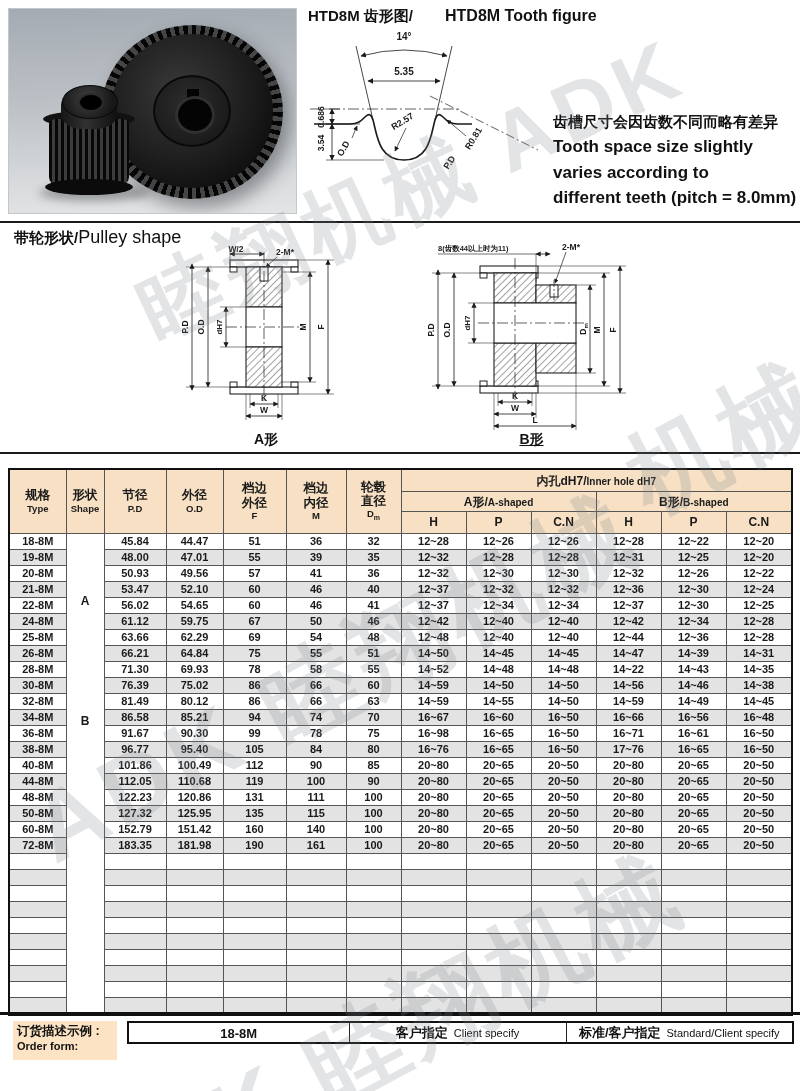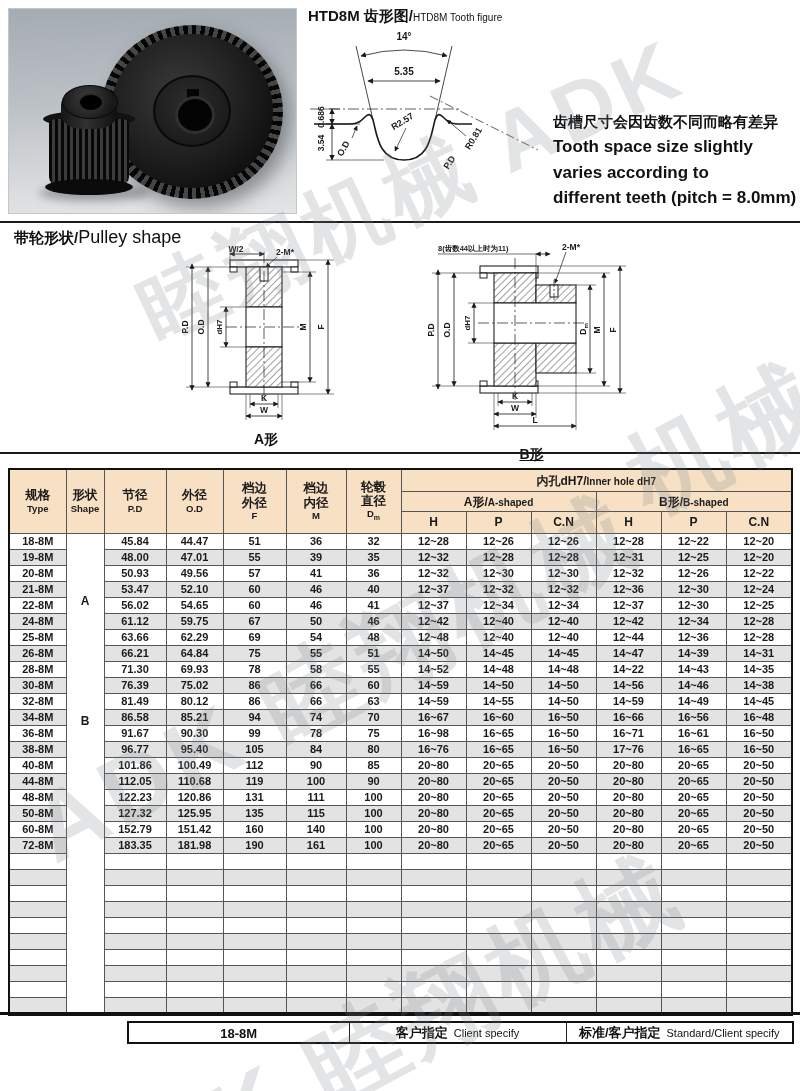--- a/index.html
+++ b/index.html
@@ -33,21 +33,21 @@
   .ps-flange-b{left:36px;top:170px;width:88px;height:16px;border-radius:50%;background:#0b0b0b;}
   .ps-boss{left:52px;top:80px;width:56px;height:40px;border-radius:45% 45% 40% 40%/40% 40% 35% 35%;
       background:linear-gradient(90deg,#161616,#313131 45%,#101010);}
   .ps-face{left:53px;top:76px;width:54px;height:32px;border-radius:50%;
       background:radial-gradient(circle at 45% 40%,#404040,#181818 72%);border:1px solid #0a0a0a;}
   .ps-bore{left:69px;top:84px;width:22px;height:15px;border-radius:50%;
       background:#000;border:2px solid #2b2b2b;}
   
   .doc-title{position:absolute;left:308px;top:7px;font-size:15px;color:#111;}
   .doc-title .b{font-weight:bold;}
-  .doc-title .r{font-weight:400;font-size:10px;}
+  .doc-title .r{font-weight:700;font-size:16px;padding-left:32px;}
   .tooth-note{position:absolute;left:553px;top:110px;width:245px;color:#111;}
   .tooth-note .zh{font-weight:bold;font-size:15px;line-height:1.6;}
   .tooth-note .en{font-weight:600;font-size:17px;line-height:1.5;}
   .sep{position:absolute;left:0;right:0;height:2px;background:#1a1a1a;}
   .section-title{position:absolute;left:14px;top:227px;font-size:15px;color:#111;}
   .section-title .b{font-weight:bold;}
   .section-title .r{font-weight:400;font-size:18px;}
   .diag-label{position:absolute;font-size:14px;font-weight:bold;color:#111;text-align:center;}
   svg text{font-family:"Liberation Sans",sans-serif;fill:#1a1a1a;}
   
@@ -305,21 +305,21 @@
     <text x="91" y="159" text-anchor="middle" font-size="8.5" font-weight="bold">K</text>
     <line x1="70" y1="153" x2="70" y2="178" stroke="#333" stroke-width="0.6"></line>
     <line x1="112" y1="153" x2="112" y2="178" stroke="#333" stroke-width="0.6"></line>
     <line x1="70" y1="174" x2="112" y2="174" stroke="#1a1a1a" stroke-width="0.8" marker-start="url(#arB)" marker-end="url(#arB)"></line>
     <text x="91" y="171" text-anchor="middle" font-size="8.5" font-weight="bold">W</text>
     <line x1="70" y1="178" x2="70" y2="190" stroke="#333" stroke-width="0.6"></line>
     <line x1="152" y1="133" x2="152" y2="190" stroke="#333" stroke-width="0.6"></line>
     <line x1="70" y1="186" x2="152" y2="186" stroke="#1a1a1a" stroke-width="0.8" marker-start="url(#arB)" marker-end="url(#arB)"></line>
     <text x="111" y="183" text-anchor="middle" font-size="8.5" font-weight="bold">L</text>
   </svg>
-  <div class="diag-label" style="left:424px;top:446px;width:215px;text-decoration:underline;">B形</div>
+  <div class="diag-label" style="left:424px;top:431px;width:215px;text-decoration:underline;">B形</div>
 
   <div class="sep" style="top:452px;"></div>
 
   <table class="spec-table">
     <colgroup>
       <col style="width:57px">
         <col style="width:38px">
         <col style="width:62px">
         <col style="width:57px">
       <col style="width:63px">
@@ -808,20 +808,24 @@
           <td>&nbsp;</td>
           <td>&nbsp;</td>
           <td>&nbsp;</td>
           <td>&nbsp;</td>
           <td>&nbsp;</td>
         </tr>
       </tbody>
   </table>
 
   <div class="order-sep"></div>
+  <div class="order-label">
+    <div class="zh">订货描述示例 :</div>
+    <div class="en">Order form:</div>
+  </div>
   <table class="order-table">
     <colgroup>
         <col style="width:221px">
         <col style="width:217px">
         <col style="width:227px">
       </colgroup>
     <tbody>
     <tr>
       <td><span class="ot-vzh">18-8M</span></td>
       <td><span class="ot-vzh">客户指定</span><span class="ot-ven">Client specify</span></td>

